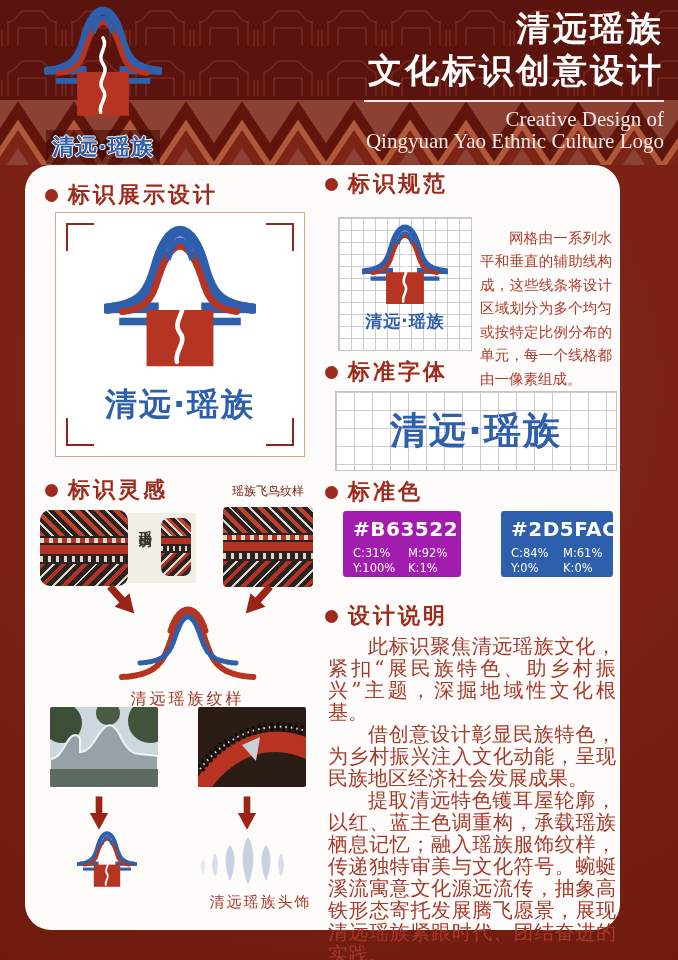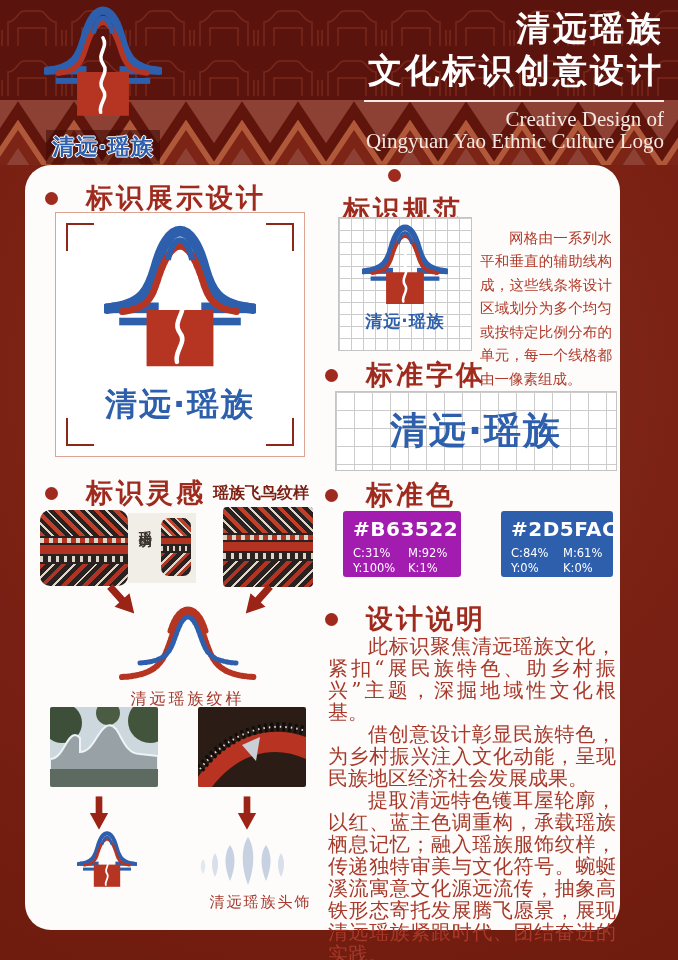--- a/index.html
+++ b/index.html
@@ -25,36 +25,36 @@
   .header-logo .wordmark{display:inline-block;margin-top:2px;padding:2px 6px;background:rgba(62,10,5,.55);
     color:#2D5FAC;font-weight:bold;font-size:22px;letter-spacing:1px;
     text-shadow:-1px 0 #fff,1px 0 #fff,0 -1px #fff,0 1px #fff;}
 
   
   .card{position:absolute;left:25px;top:165px;width:595px;height:765px;background:#fdfcfb;
     border-radius:26px;box-shadow:0 0 0 1px rgba(120,30,15,.25);}
 
   .heading{position:absolute;display:flex;align-items:center;gap:10px;}
   .heading .bullet{width:13px;height:13px;border-radius:50%;background:#9e2b1e;flex:0 0 auto;}
-  .heading .htext{font-weight:bold;font-size:27px;letter-spacing:3px;color:#9e2b1e;
-    font-family:Liberation Serif, serif;margin-left:18px;}
+  .heading .htext{font-weight:bold;font-size:22px;letter-spacing:3px;color:#9e2b1e;
+    font-family:Liberation Serif, serif;}
 
   
   .display-box{position:absolute;left:30px;top:47px;width:248px;height:243px;border:1px solid #dba391;background:#fff;}
   .cb{position:absolute;width:26px;height:26px;border:0 solid #8a281a;}
   .cb.tl{left:10px;top:10px;border-left-width:2px;border-top-width:2px;}
   .cb.tr{right:10px;top:10px;border-right-width:2px;border-top-width:2px;}
   .cb.bl{left:10px;bottom:10px;border-left-width:2px;border-bottom-width:2px;}
   .cb.br{right:10px;bottom:10px;border-right-width:2px;border-bottom-width:2px;}
   .display-box .mark{display:block;width:164px;height:152px;margin:12px auto 0;}
   .display-box .wordmark{display:block;text-align:center;margin-top:6px;color:#2D5FAC;
     font-weight:bold;font-size:32px;letter-spacing:2px;}
 
-  .bird-label{position:absolute;left:188px;top:318px;width:110px;text-align:left;
-    font-size:16px;font-weight:bold;color:#7c2014;}
+  .bird-label{position:absolute;left:188px;top:318px;width:110px;text-align:center;
+    font-size:12px;font-weight:normal;color:#7c2014;}
   .brocade{position:absolute;border-radius:10px;overflow:hidden;
     background:
       repeating-linear-gradient(45deg,#c0402a 0 4px,#2a2220 4px 8px,#ded5c6 8px 10px,#2a2220 10px 14px) 0 0/100% 26px no-repeat,
       repeating-linear-gradient(90deg,#ded5c6 0 4px,#b23322 4px 9px) 0 28px/100% 5px no-repeat,
       linear-gradient(#b23322,#b23322) 0 35px/100% 9px no-repeat,
       repeating-linear-gradient(90deg,#ded5c6 0 3px,#2a2220 3px 8px) 0 46px/100% 6px no-repeat,
       repeating-linear-gradient(135deg,#b23322 0 4px,#2a2220 4px 9px,#ded5c6 9px 11px,#2a2220 11px 15px) 0 54px/100% 40px no-repeat,
       #2a2220;}
   .brocade.b1{left:15px;top:345px;width:88px;height:76px;}
   .brocade.b2{left:198px;top:342px;width:90px;height:80px;border-radius:4px;}
@@ -259,21 +259,21 @@
         <path d="M50 0 C57 10 57 30 50 48 C43 30 43 10 50 0 Z"></path>
         <path d="M32 8 C38 16 38 30 32 44 C26 30 26 16 32 8 Z"></path>
         <path d="M68 8 C74 16 74 30 68 44 C62 30 62 16 68 8 Z"></path>
         <path d="M17 16 C21 22 21 32 17 40 C13 32 13 22 17 16 Z" fill="#d8dfeb"></path>
         <path d="M83 16 C87 22 87 32 83 40 C79 32 79 22 83 16 Z" fill="#d8dfeb"></path>
         <path d="M5 22 C8 26 8 32 5 37 C2 32 2 26 5 22 Z" fill="#e2e7f0"></path>
       </g>
     </svg>
     <div class="caption c2">清远瑶族头饰</div>
 
-    <div class="heading" style="left:300px;top:4px;flex-direction:column;">
+    <div class="heading" style="left:300px;top:4px;">
       <span class="bullet"></span>
       <span class="htext">标识规范</span>
     </div>
     <div class="spec-box grid-bg">
       <svg class="mark" viewBox="0 0 100 100">
           <use href="#yao-logo"></use>
         </svg>
       <span class="wordmark">清远·瑶族</span>
     </div>
     <div class="spec-text">网格由一系列水平和垂直的辅助线构成，这些线条将设计区域划分为多个均匀或按特定比例分布的单元，每一个线格都由一像素组成。</div>

